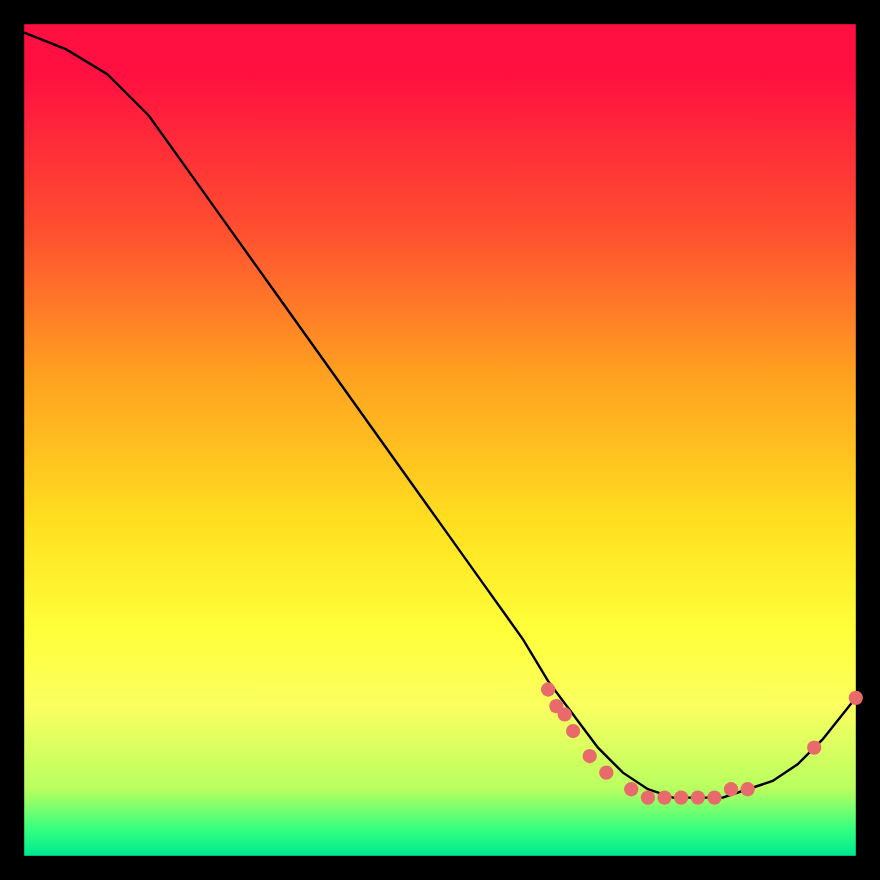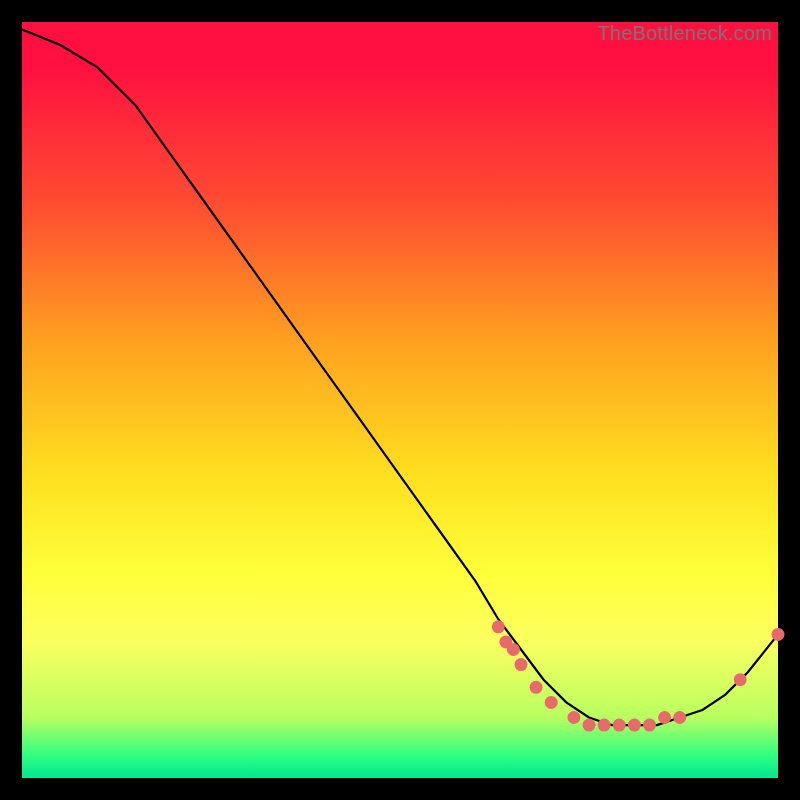--- a/index.html
+++ b/index.html
@@ -54,21 +54,20 @@
     width: 756px;
     height: 756px;
     overflow: visible;
   }
 </style>
 </head>
 <body>
 
 <div class="frame">
   <div class="plot">
-    <div class="watermark">TheBottleneck.com</div>
     <svg class="curve" viewBox="0 0 756 756" preserveAspectRatio="none">
       <path id="curve-path" fill="none" stroke="#000000" stroke-width="2.2" d="M0.0 7.6 L37.8 22.7 L75.6 45.4 L113.4 83.2 L151.2 136.1 L189.0 189.0 L226.8 241.9 L264.6 294.8 L302.4 347.8 L340.2 400.7 L378.0 453.6 L415.8 506.5 L453.6 559.4 L476.3 597.2 L499.0 627.5 L521.6 657.7 L544.3 680.4 L567.0 695.5 L589.7 703.1 L612.4 703.1 L635.0 703.1 L657.7 695.5 L680.4 688.0 L703.1 672.8 L725.8 650.2 L756.0 612.4"></path>
       <g id="markers">
           <circle cx="476.3" cy="604.8" r="6.5" fill="#e86a6a"></circle>
           <circle cx="483.8" cy="619.9" r="6.5" fill="#e86a6a"></circle>
           <circle cx="491.4" cy="627.5" r="6.5" fill="#e86a6a"></circle>
           <circle cx="499.0" cy="642.6" r="6.5" fill="#e86a6a"></circle>
           <circle cx="514.1" cy="665.3" r="6.5" fill="#e86a6a"></circle>
           <circle cx="529.2" cy="680.4" r="6.5" fill="#e86a6a"></circle>
           <circle cx="551.9" cy="695.5" r="6.5" fill="#e86a6a"></circle>

